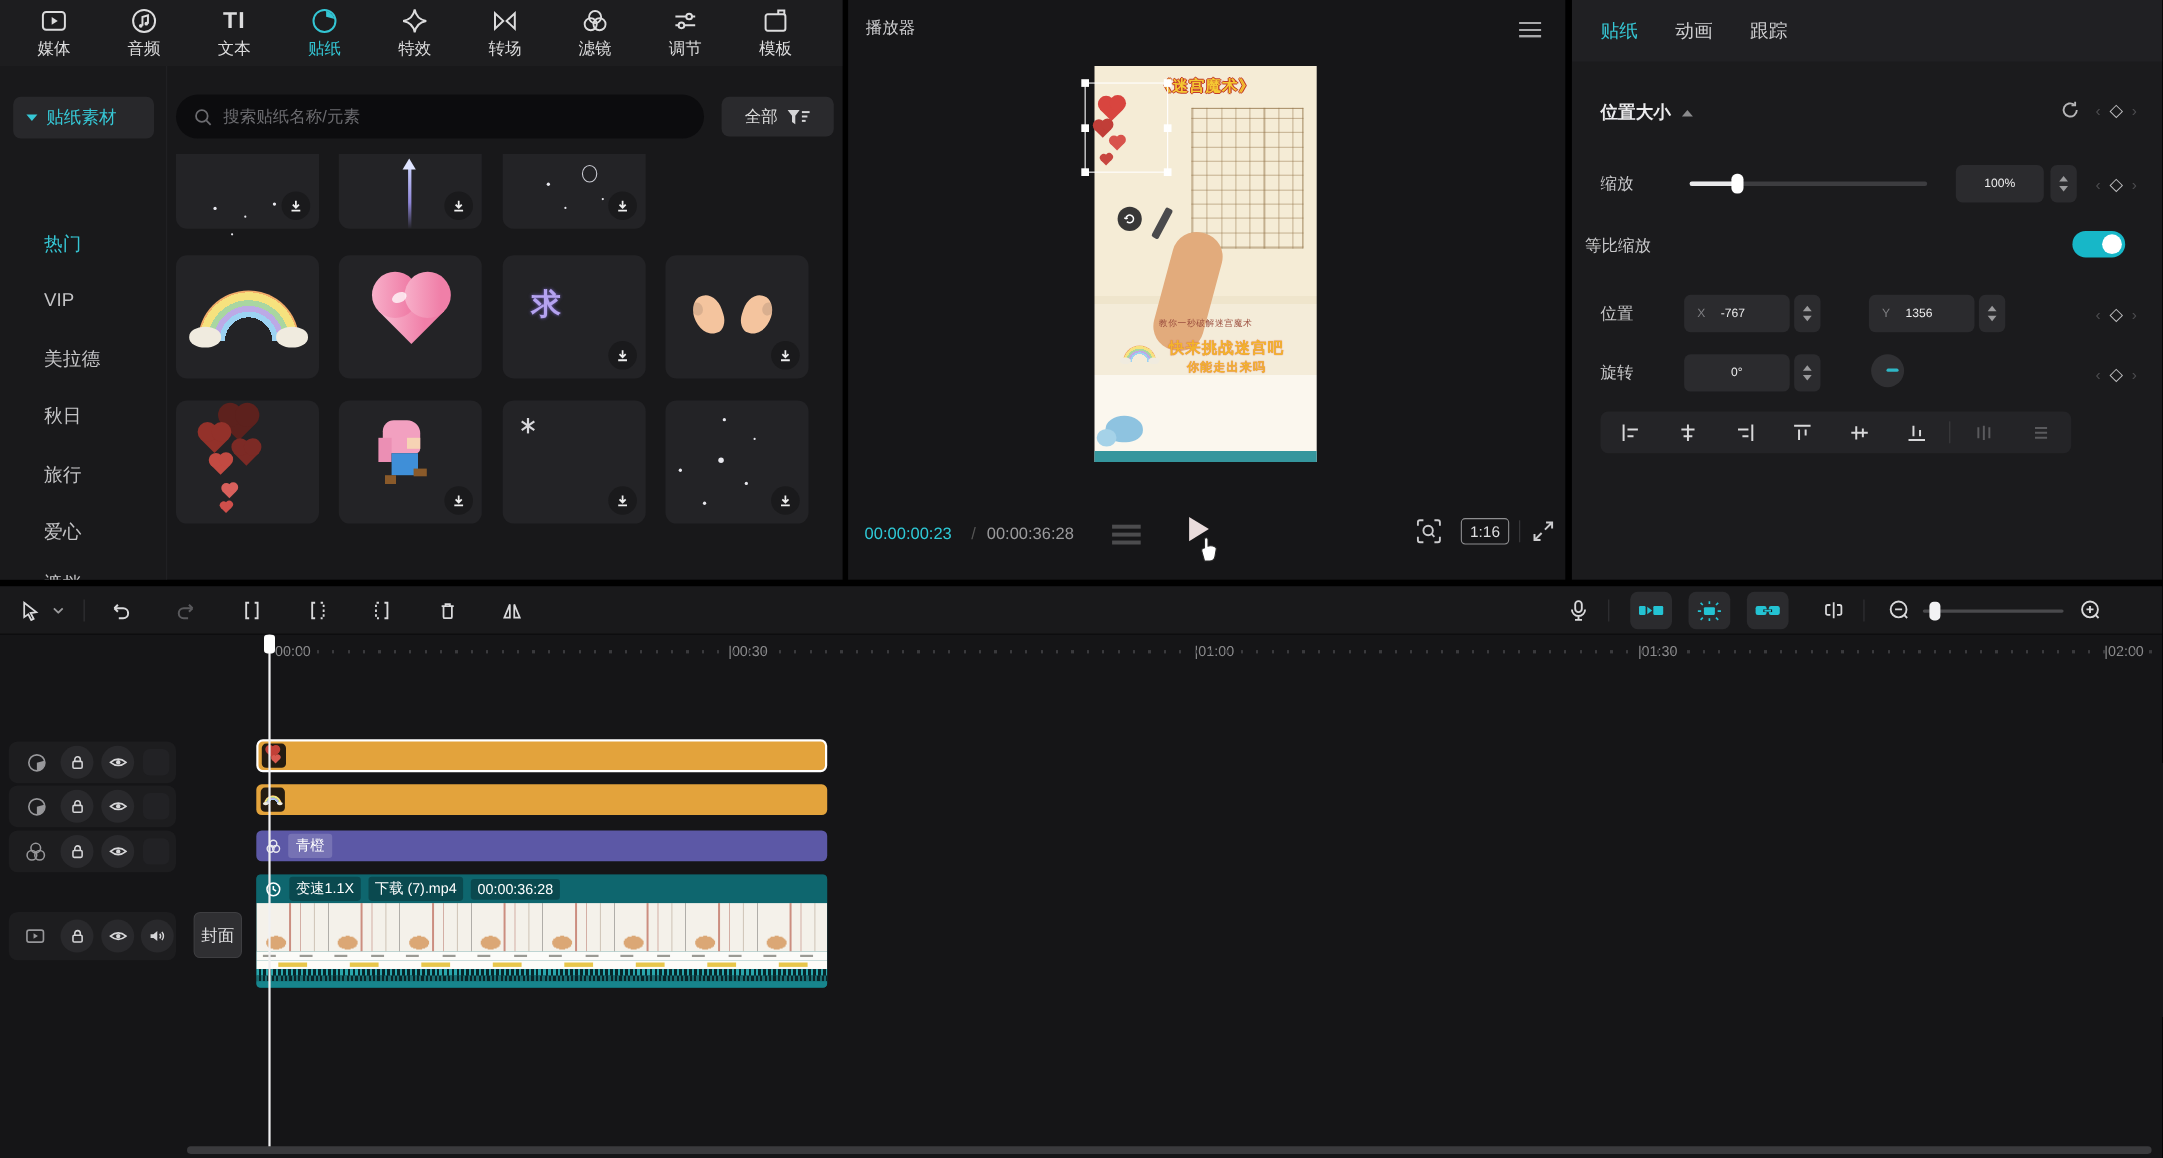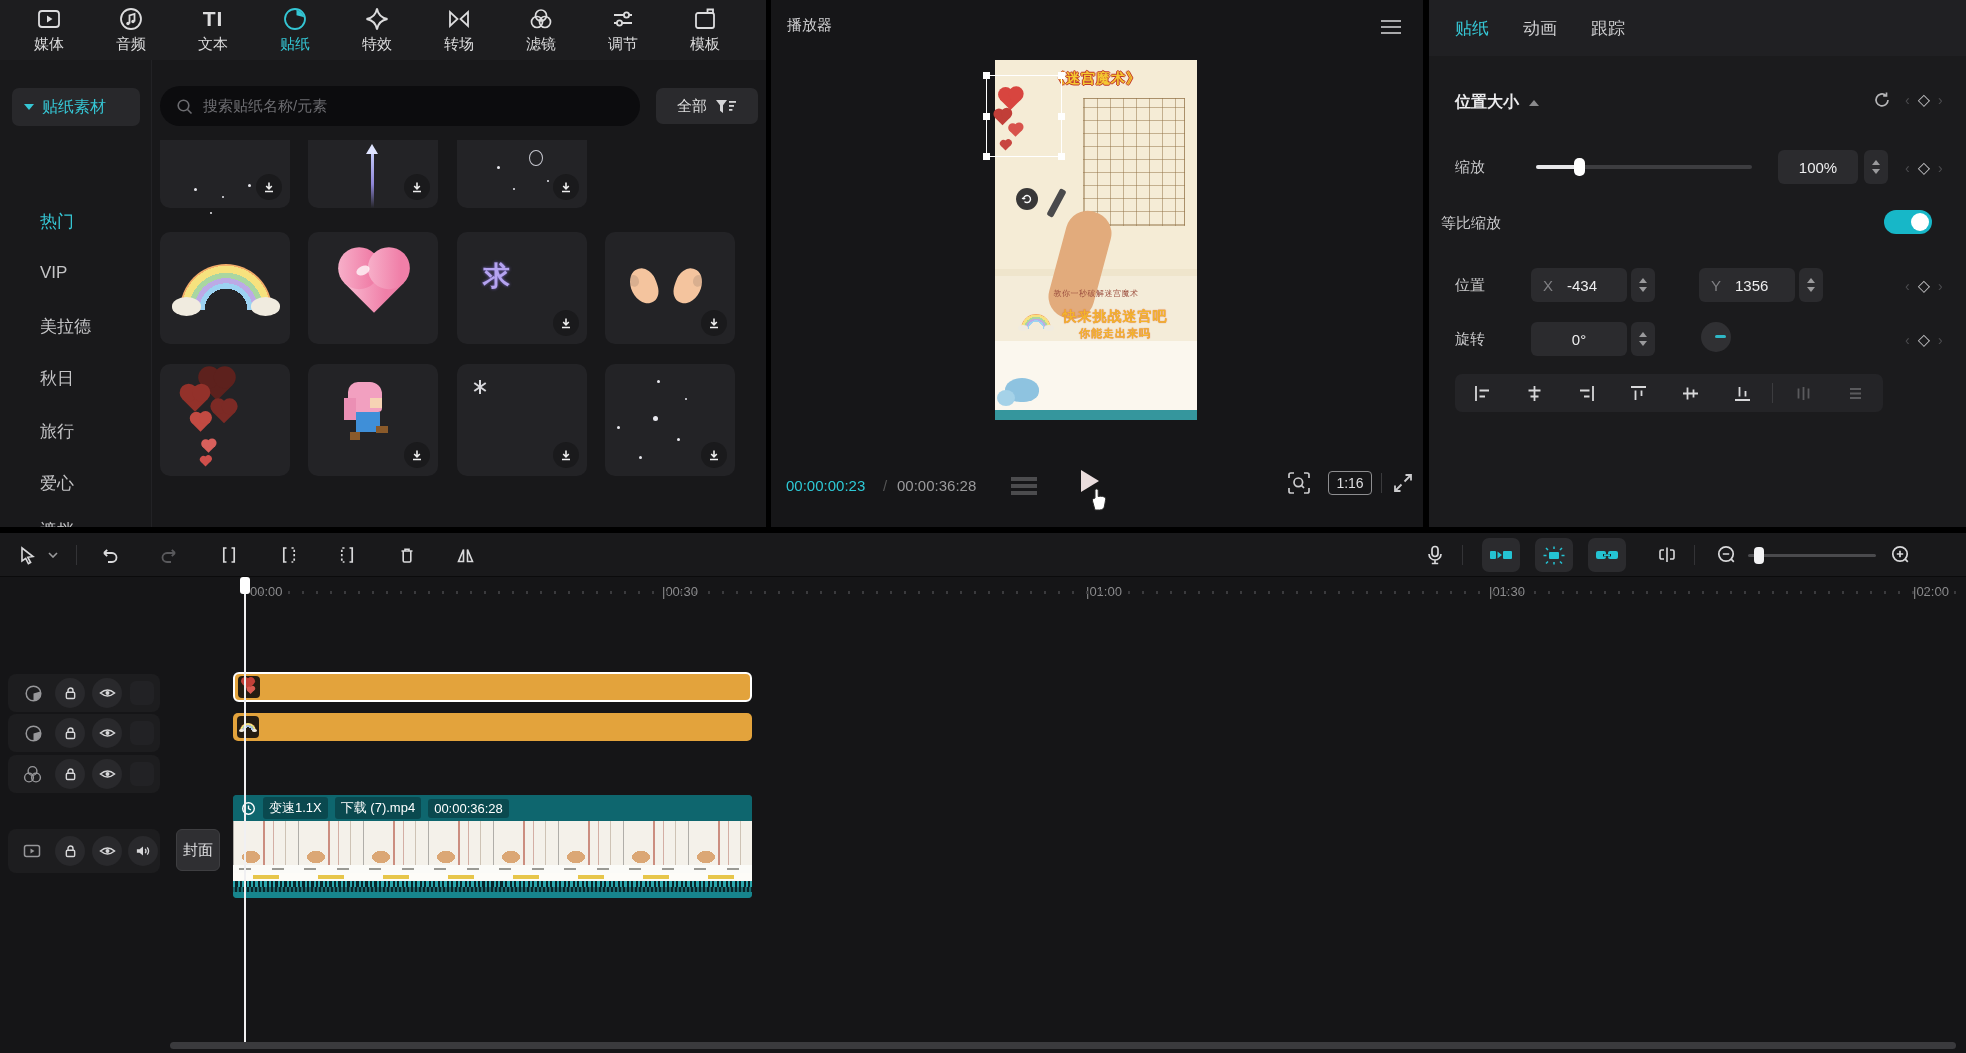--- a/index.html
+++ b/index.html
@@ -41,21 +41,21 @@
 #player-panel{left:771px;top:0;width:652px;height:527px;background:#161618}
 #video{position:absolute;left:224px;top:60px;width:202px;height:360px;background:linear-gradient(#f5ecd6 0 58%,#efe5cc 58% 60%,#f4ecd9 60% 78%,#fbf7ee 78% 100%);overflow:visible}
 .handle{position:absolute;width:7px;height:7px;background:#fff}
 .badge-box{display:flex;align-items:center;border-radius:3px;background:rgba(0,0,0,.28);color:#fff;font-size:13px;padding:2px 6px;white-space:nowrap}
 
 #props-panel{left:1429px;top:0;width:537px;height:527px;background:#1b1b1d}
 #props-tabs{position:absolute;left:0;top:0;width:100%;height:56px;background:#202023;display:flex;align-items:center;gap:34px;padding-left:26px}
 .ptab{font-size:17px;color:#cfcfd1;cursor:pointer}
 .ptab.active{color:#36c7d5}
 .prop-label{position:absolute;font-size:15px;color:#c9c9cb}
-.valbox{position:absolute;height:34px;background:#2b2b2e;border-radius:6px;display:flex;align-items:center;justify-content:center;font-size:15px;color:#ededee;cursor:text}
+.valbox{position:absolute;height:34px;background:#2b2b2e;border-radius:6px;display:flex;align-items:center;justify-content:center;font-size:11px;color:#ededee;cursor:text}
 .stepper{position:absolute;width:24px;height:34px;background:#2b2b2e;border-radius:6px;display:flex;flex-direction:column;align-items:center;justify-content:center;gap:4px;cursor:pointer}
 .st-up{width:0;height:0;border-left:4px solid transparent;border-right:4px solid transparent;border-bottom:5px solid #9a9a9c}
 .st-dn{width:0;height:0;border-left:4px solid transparent;border-right:4px solid transparent;border-top:5px solid #9a9a9c}
 .kf{position:absolute;display:flex;align-items:center;gap:8px;color:#bdbdbf;font-size:16px}
 .kf .arr{color:#4c4c4f;font-size:14px}
 .align-btn{width:44px;height:30px;display:flex;align-items:center;justify-content:center;color:#d8d8da;cursor:pointer}
 .align-btn.dim{color:#5a5a5d}
 
 #timeline{left:0;top:533px;width:1966px;height:520px;background:#151517}
 #tl-toolbar{position:absolute;left:0;top:0;width:100%;height:44px;background:#19191b;border-bottom:1px solid #0b0b0c;display:flex;align-items:center}
@@ -421,21 +421,21 @@
       </div>
 
   <div class="prop-label" style="left:12px;top:214px">等比缩放</div>
   <div class="abs" style="left:455px;top:210px;width:48px;height:24px;border-radius:12px;background:#17b7c8;cursor:pointer">
     <div class="abs" style="right:3px;top:3px;width:18px;height:18px;border-radius:50%;background:#fff"></div>
   </div>
 
   <div class="prop-label" style="left:26px;top:276px">位置</div>
   <div class="valbox" style="left:102px;top:268px;width:96px;justify-content:flex-start;padding:0 12px;gap:14px">
     <span style="color:#808084">X</span>
-    <span>-434</span>
+    <span>-767</span>
   </div>
   <div class="stepper" style="left:202px;top:268px">
         <span class="st-up"></span>
         <span class="st-dn"></span>
       </div>
   <div class="valbox" style="left:270px;top:268px;width:96px;justify-content:flex-start;padding:0 12px;gap:14px">
     <span style="color:#808084">Y</span>
     <span>1356</span>
   </div>
   <div class="stepper" style="left:370px;top:268px">
@@ -719,20 +719,30 @@
     <div class="abs" style="left:3px;top:2px;width:22px;height:22px;background:#241c12;border-radius:4px">
       <div class="heart" style="left:6px;top:4px;width:8px;height:8px;background:#c24038"></div>
       <div class="heart" style="left:10px;top:12px;width:5px;height:5px;background:#d85a50"></div>
     </div>
   </div>
   <div class="clip" style="top:180px;height:28px;background:#e3a33c;border-radius:5px">
     <div class="abs" style="left:4px;top:3px;width:22px;height:22px;background:#241c12;border-radius:4px">
       <div class="rainbow" style="left:3px;top:7px;width:16px;height:8px"></div>
     </div>
   </div>
+  <div class="clip" style="top:222px;height:28px;background:#5c58a6;border-radius:5px;display:flex;align-items:center;padding-left:8px;gap:6px">
+    <span>
+          <svg width="15" height="15" viewBox="0 0 21 21" fill="none" stroke="#e8e8ee" stroke-width="1.8">
+            <circle cx="10.5" cy="7" r="4.4"></circle>
+            <circle cx="7" cy="13.5" r="4.4"></circle>
+            <circle cx="14" cy="13.5" r="4.4"></circle>
+          </svg>
+        </span>
+    <span style="background:rgba(255,255,255,.16);border-radius:3px;padding:2px 7px;font-size:13px;color:#fff">青橙</span>
+  </div>
 
   <div class="clip" style="top:262px;height:103px;background:#0e666e;border-radius:4px;overflow:hidden">
     <div class="abs" style="left:0;top:0;width:100%;height:26px;background:#0e666e;display:flex;align-items:center;padding-left:8px;gap:7px">
       <span>
             <svg width="15" height="15" viewBox="0 0 15 15" fill="none" stroke="#fff" stroke-width="1.4">
               <circle cx="7.5" cy="7.5" r="5.8"></circle>
               <path d="M7.5 4.5 V7.5 L10 9"></path>
             </svg>
           </span>
       <span class="badge-box">变速1.1X</span>

